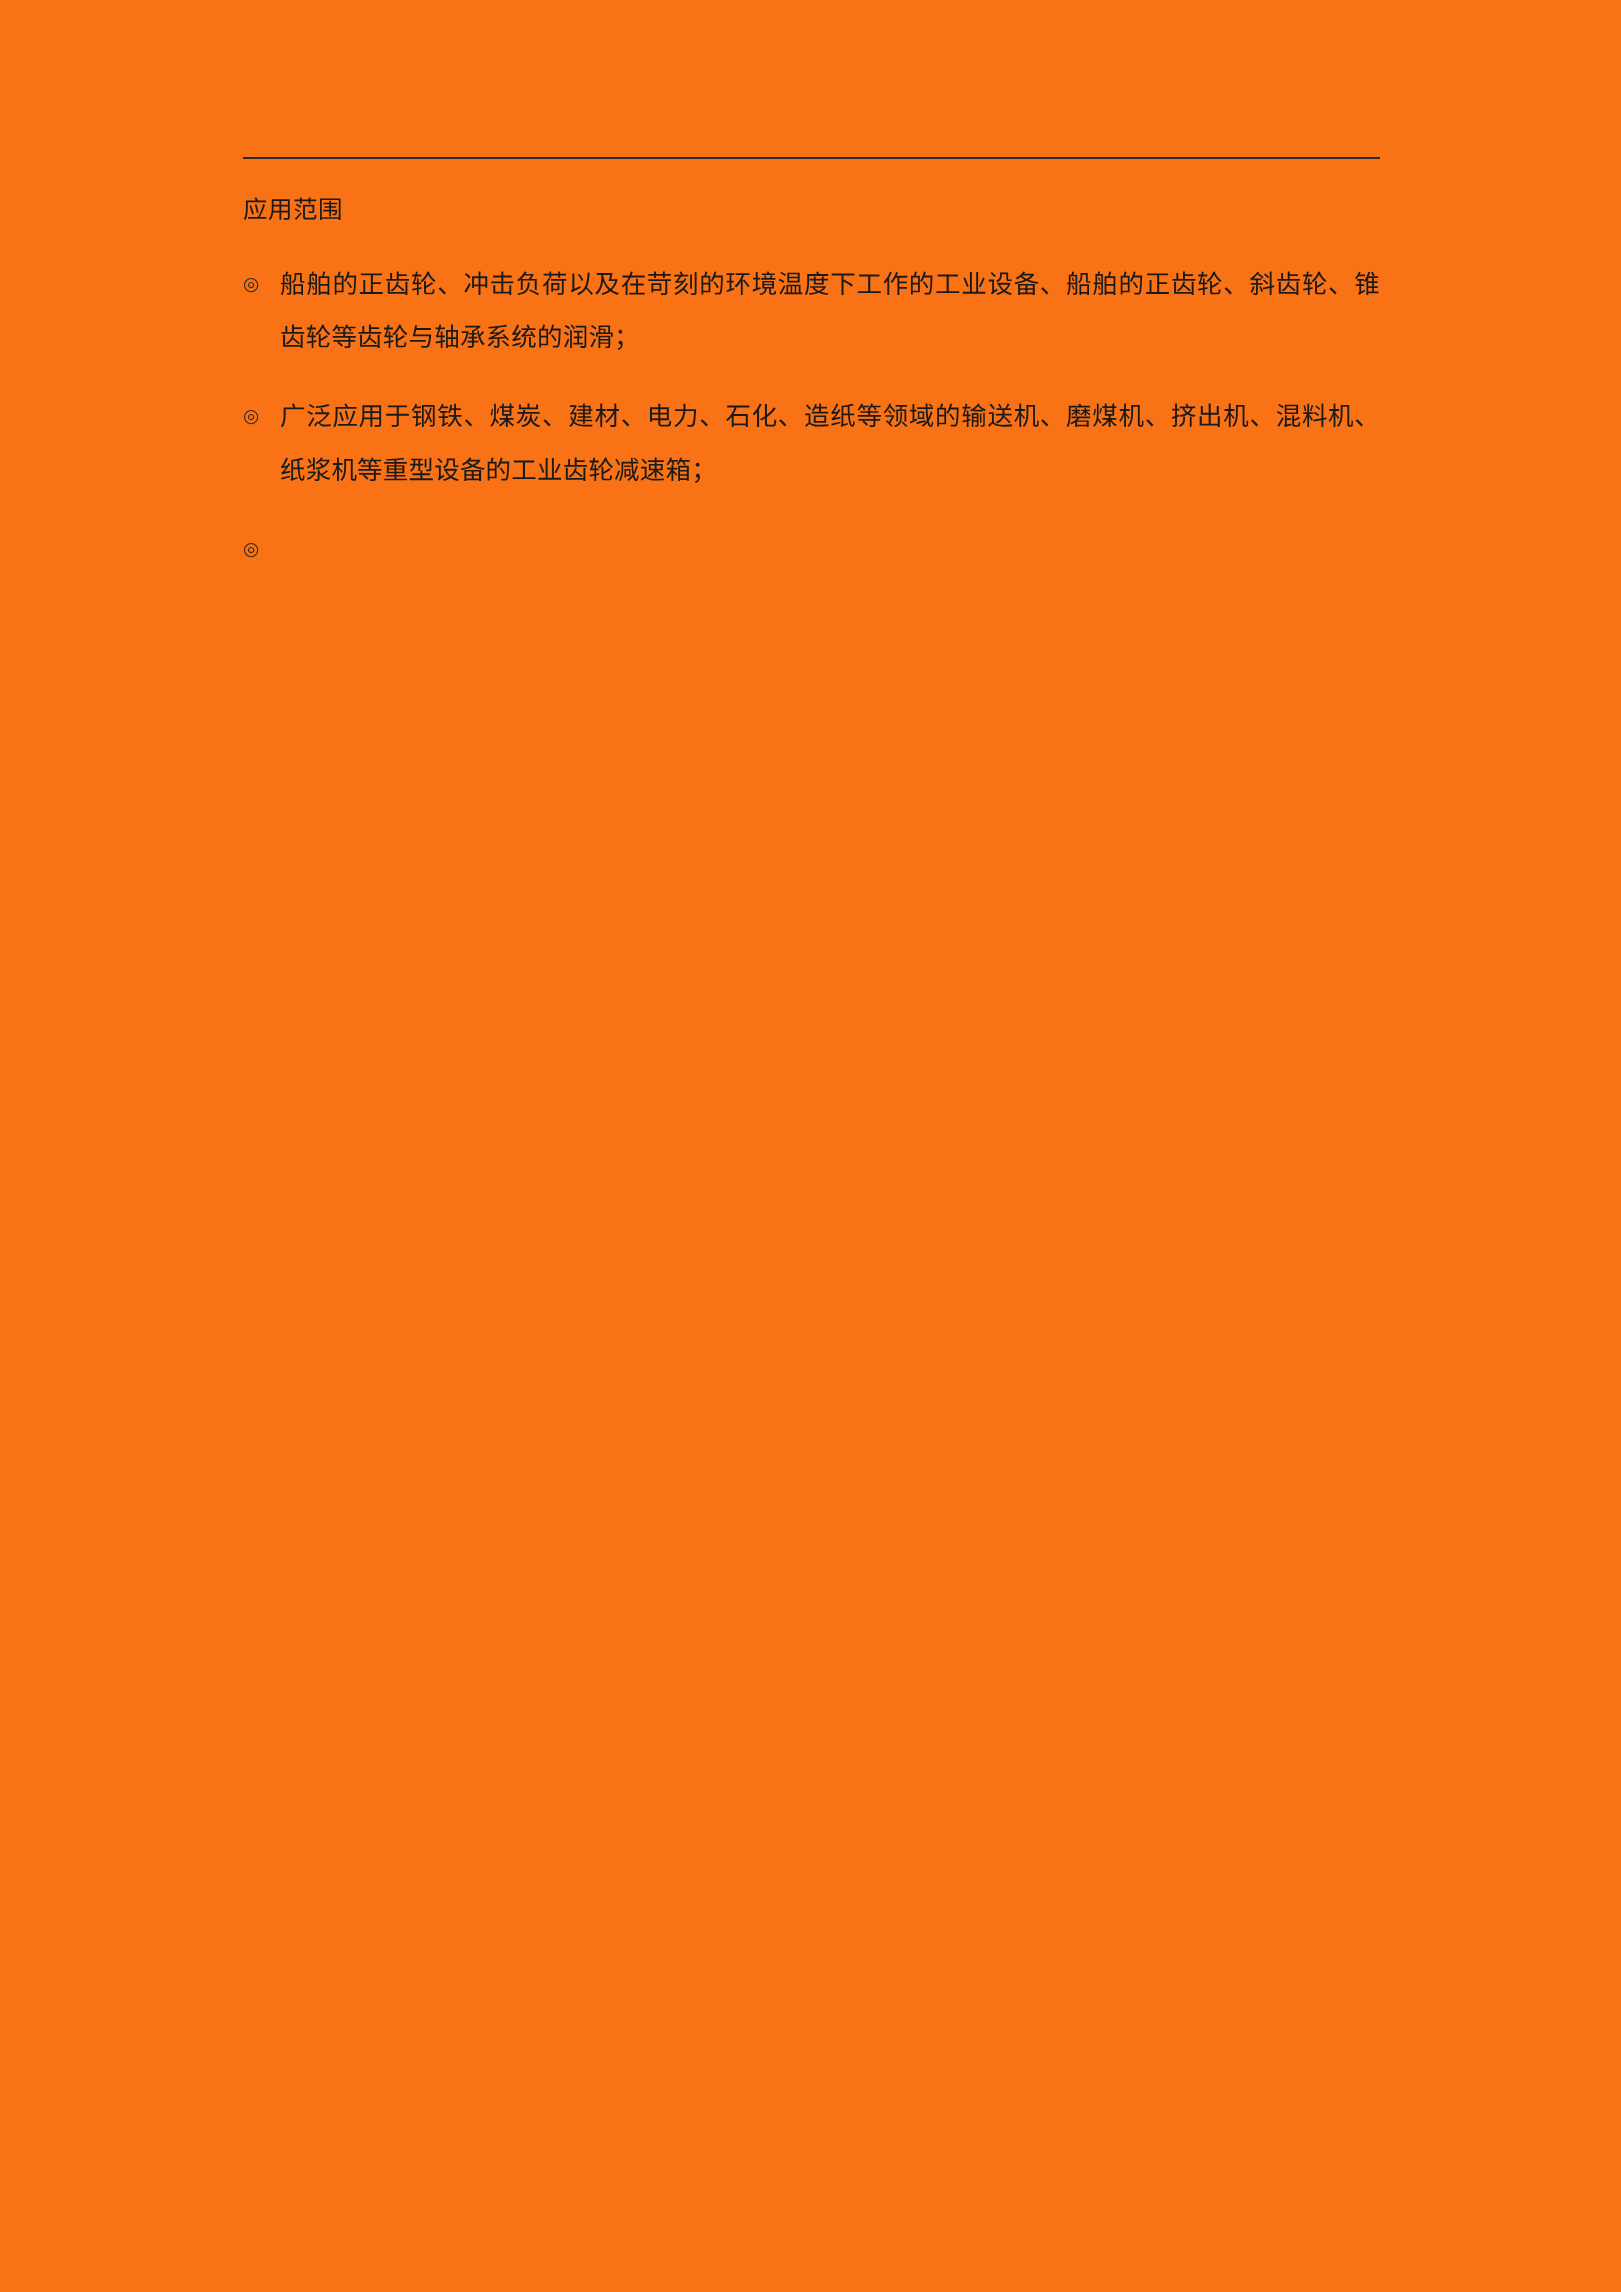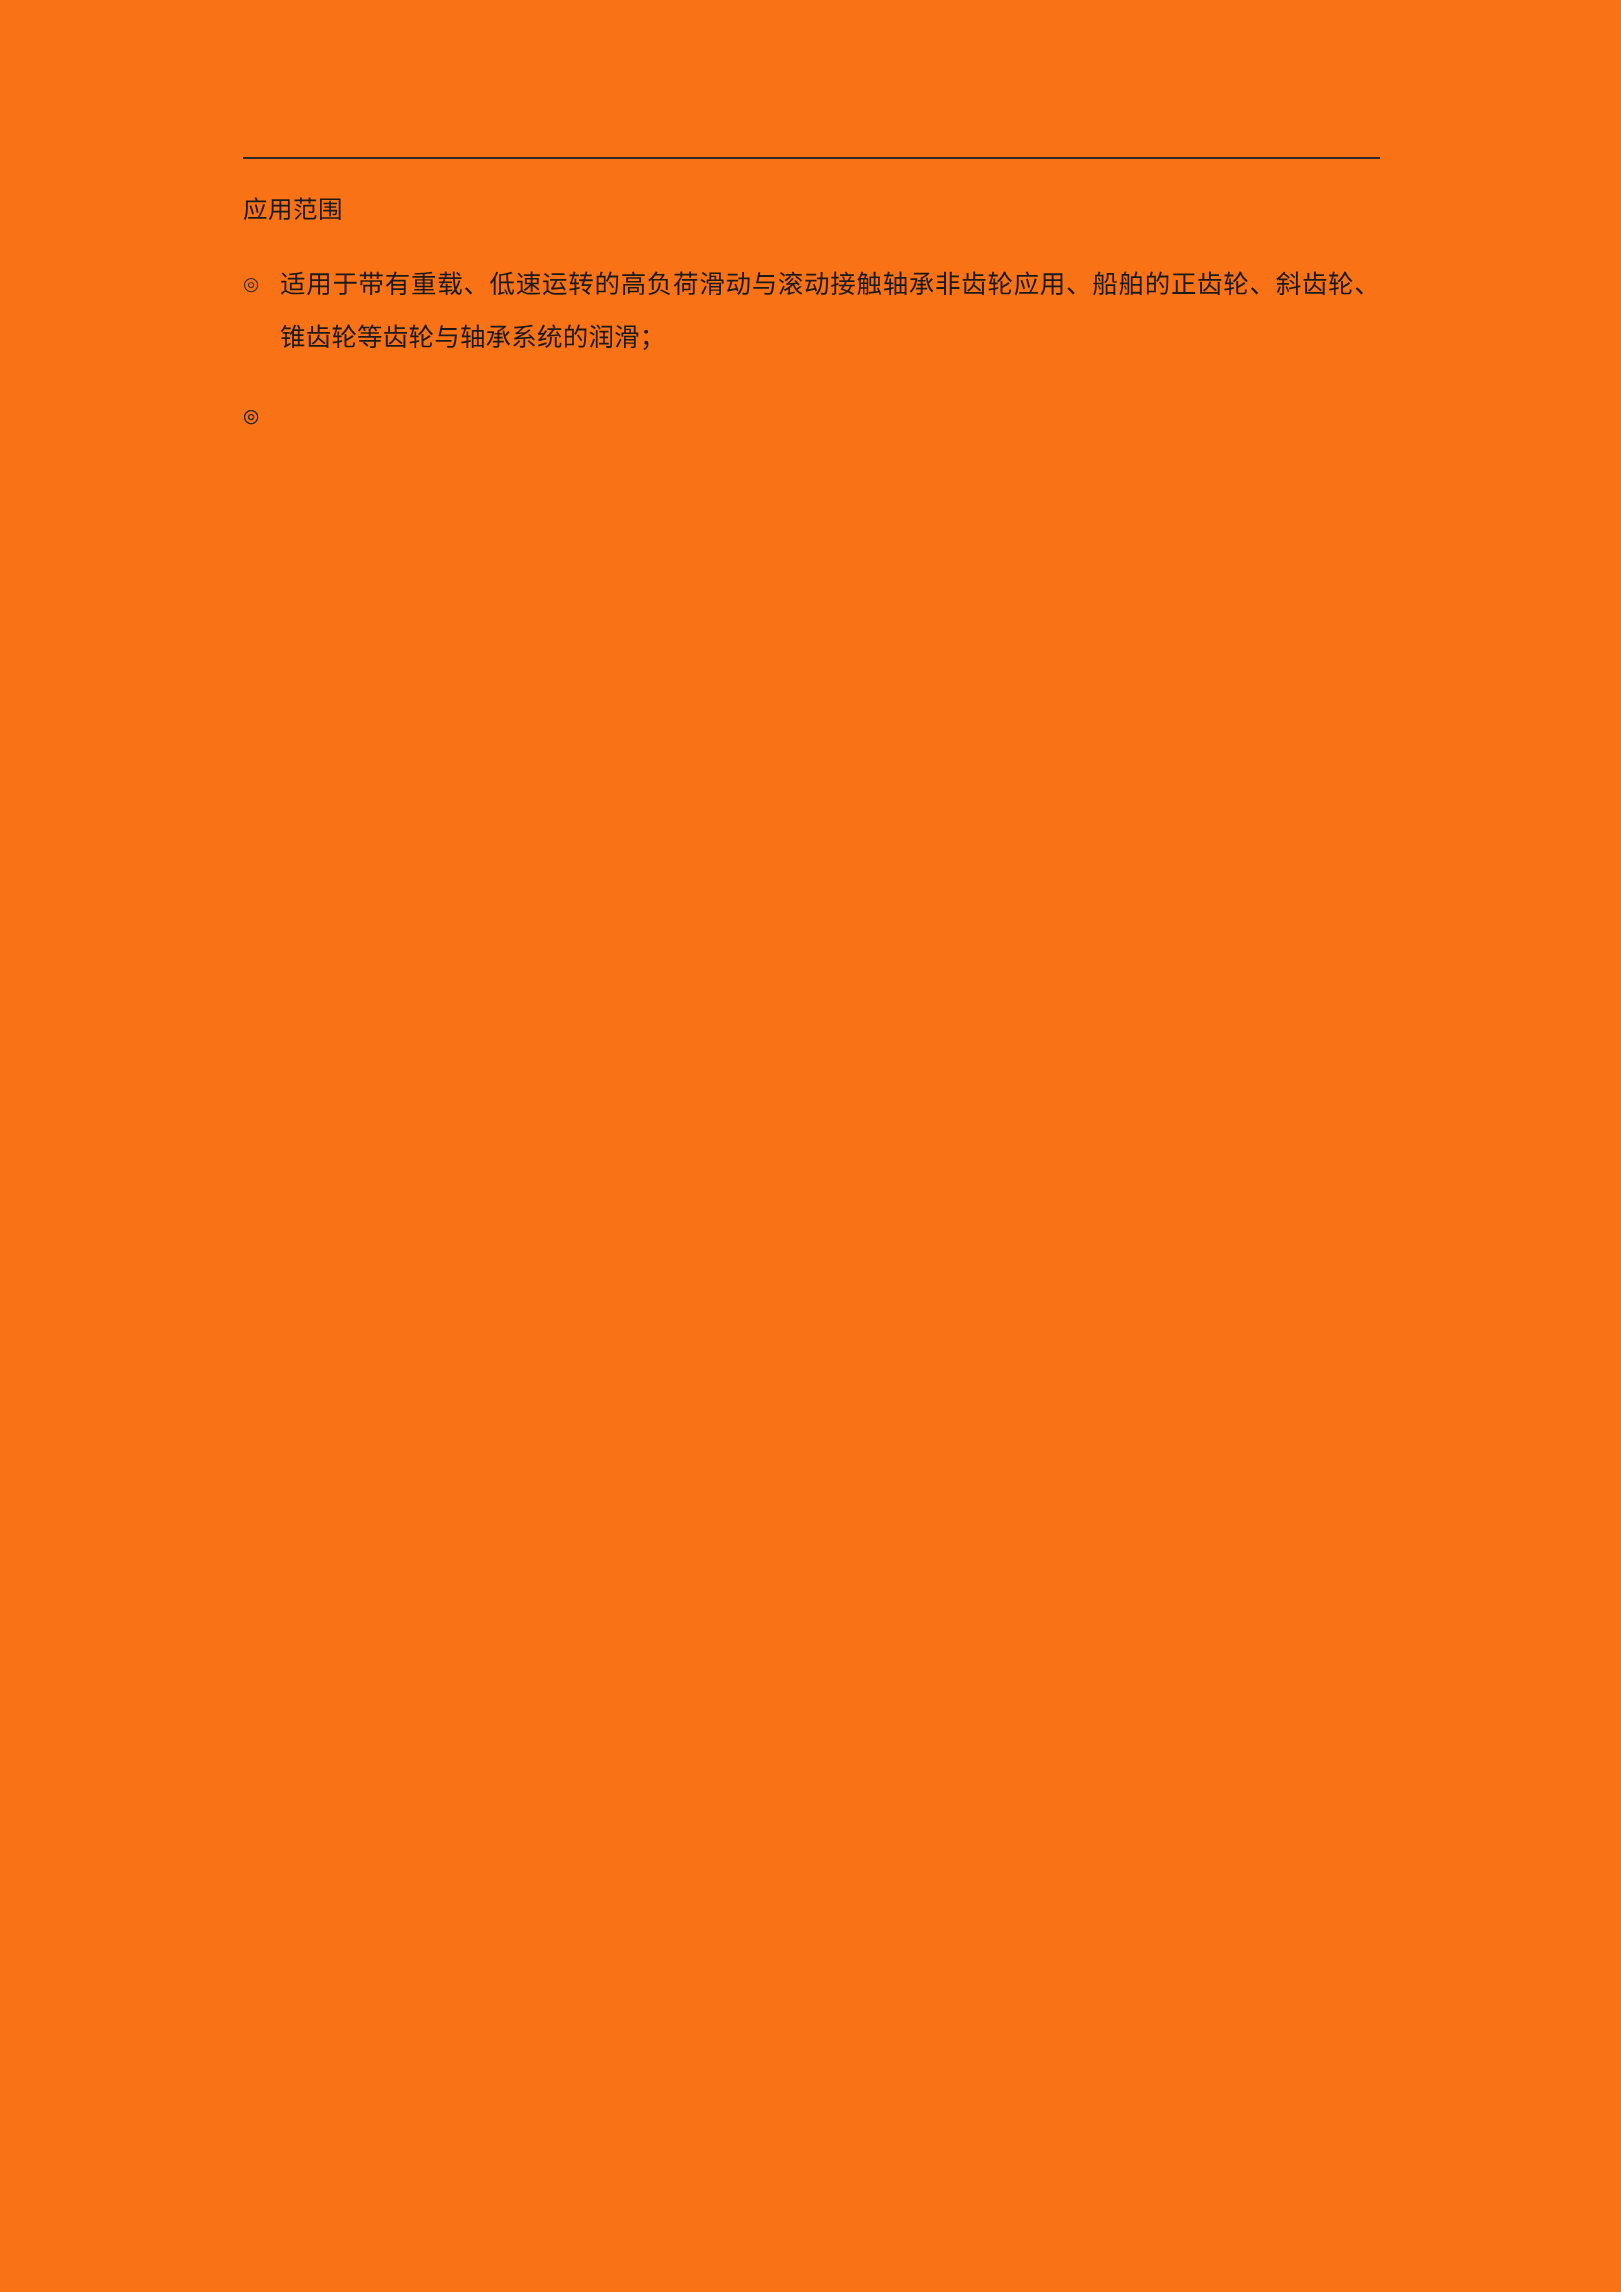--- a/index.html
+++ b/index.html
@@ -71,25 +71,26 @@
   <div class="content">
 
     <div class="top-rule"></div>
 
     <div class="section-title">应用范围</div>
 
     <ul class="bullet-list">
 
       <li class="bullet-item">
         <span class="bullet-marker">◎</span>
-        <span>适用于带有重载、低速运转的高负荷滑动与滚动接触轴承非齿轮应用、船舶的正齿轮、斜齿轮、锥齿轮等齿轮与轴承系统的润滑；</span>
+        <span>船舶的正齿轮、冲击负荷以及在苛刻的环境温度下工作的工业设备、船舶的正齿轮、斜齿轮、锥齿轮等齿轮与轴承系统的润滑；</span>
       </li>
 
       <li class="bullet-item">
         <span class="bullet-marker">◎</span>
+        <span>广泛应用于钢铁、煤炭、建材、电力、石化、造纸等领域的输送机、磨煤机、挤出机、混料机、纸浆机等重型设备的工业齿轮减速箱；</span>
       </li>
 
       <li class="bullet-item">
         <span class="bullet-marker">◎</span>
       </li>
 
     </ul>
 
   </div>
 </div>

